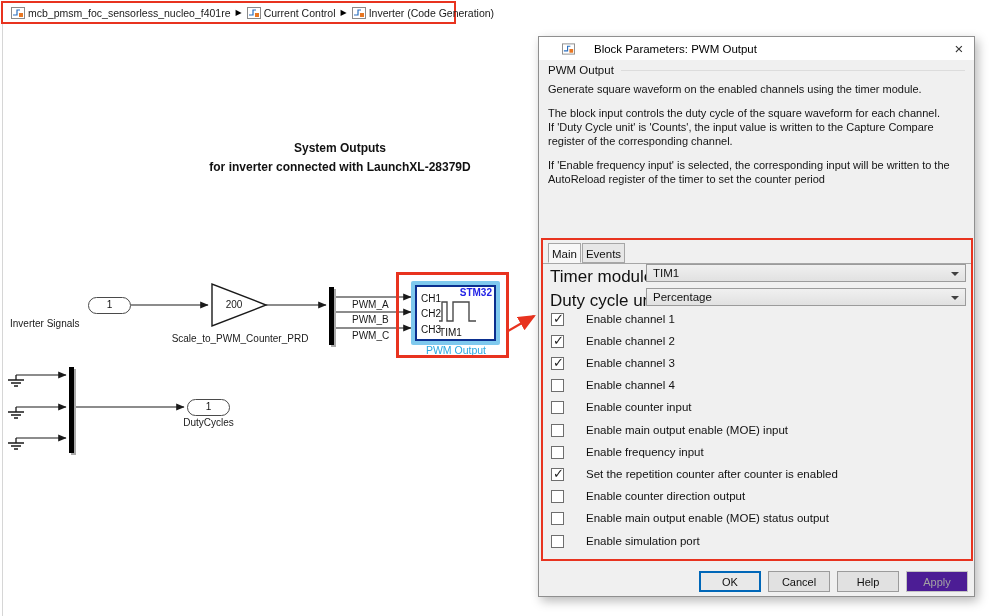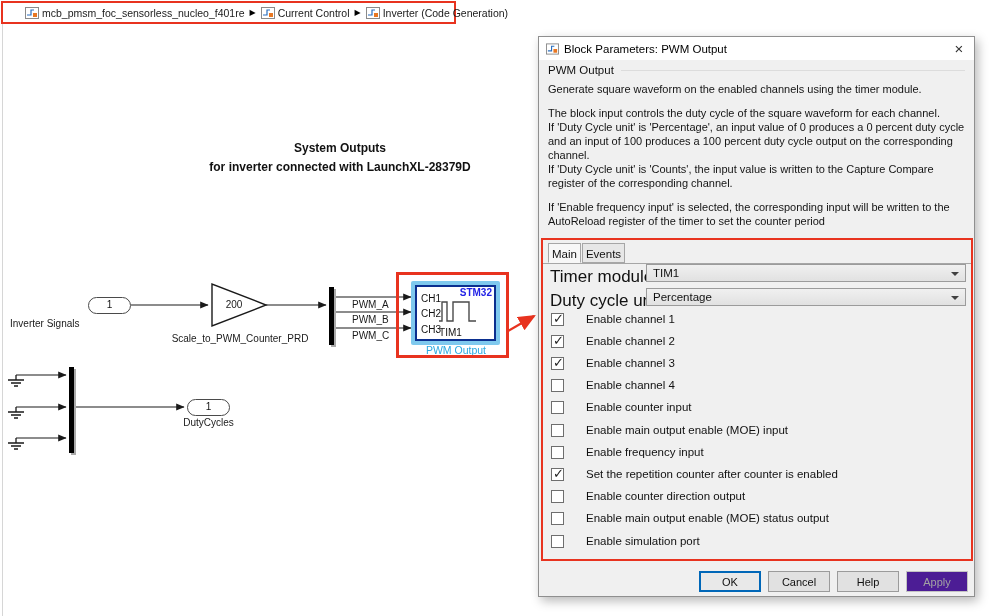--- a/index.html
+++ b/index.html
@@ -5,21 +5,21 @@
   html,body{margin:0;padding:0}
   body{position:relative;width:990px;height:616px;background:#fff;overflow:hidden;
        font-family:"Liberation Sans","DejaVu Sans",sans-serif;color:#111}
 
   
   #win-edge{position:absolute;left:2px;top:24px;bottom:0;width:1px;background:#d6d6d6}
 
   
   #breadcrumb{position:absolute;left:1px;top:1px;width:455px;height:23px;box-sizing:border-box;
     border:2.5px solid var(--annotation-red);background:#fff;display:flex;align-items:center;
-    padding-left:22px;z-index:5;white-space:nowrap}
+    padding-left:8px;z-index:5;white-space:nowrap}
   .bc-item{display:flex;align-items:center;gap:3px;font-size:10.5px;color:#1a1a1a}
   .bc-sep{font-size:8px;margin:0 5px;color:#000}
 
   
   #wires{position:absolute;left:0;top:0;z-index:1}
   #model-title{position:absolute;left:145px;top:139px;width:390px;text-align:center;
     font-weight:bold;font-size:12px;line-height:19px;color:#111;z-index:2}
   .port-oval{position:absolute;box-sizing:border-box;border:1.3px solid #4a4a4a;border-radius:9px;
     background:#fff;text-align:center;font-size:10px;line-height:14px;z-index:2}
   #inport{left:88px;top:297px;width:43px;height:17px}
@@ -41,21 +41,21 @@
   #pwm-wave{position:absolute;left:21px;top:9px}
   #pwm-timer{position:absolute;left:6px;right:16px;bottom:1px;text-align:center;font-size:10px}
   #pwm-name{position:absolute;left:406px;top:344px;width:100px;text-align:center;font-size:10.5px;
     color:var(--pwm-label-blue);z-index:3}
   #pwm-redbox{position:absolute;left:396px;top:272px;width:113px;height:86px;
     border:3px solid var(--annotation-red);box-sizing:border-box;z-index:4}
 
   
   #dialog{position:absolute;left:538px;top:36px;width:437px;height:561px;background:#f0f0f0;
     border:1px solid #8f8f8f;box-sizing:border-box;box-shadow:3px 4px 10px rgba(0,0,0,.28);z-index:10}
-  .dlg-titlebar{height:23px;background:#fff;display:flex;align-items:center;padding-left:7px;gap:5px}
+  .dlg-titlebar{height:23px;background:#fff;display:flex;align-items:center;padding-left:23px;gap:19px}
   .dlg-title{font-size:11.5px;color:#000;flex:1}
   .dlg-close{width:30px;height:23px;display:flex;align-items:center;justify-content:center;
     font-size:15px;color:#333;cursor:default}
   .dlg-group{position:absolute;left:9px;right:9px;top:27px;display:flex;align-items:center;gap:7px;
     font-size:11.5px;color:#111}
   .dlg-group::after{content:"";flex:1;border-top:1px solid #dcdcdc}
   .dlg-desc{position:absolute;left:9px;top:45px;width:421px;height:153px;font-size:11px;
     line-height:14px;color:#141414;overflow:hidden}
   .dgap{height:10px}
 
@@ -211,21 +211,20 @@
     <span class="dlg-title">Block Parameters: PWM Output</span>
     <span class="dlg-close">×</span>
   </div>
 
   <div class="dlg-group">PWM Output</div>
 
   <div class="dlg-desc">
     <div>Generate square waveform on the enabled channels using the timer module.</div>
     <div class="dgap"></div>
     <div>The block input controls the duty cycle of the square waveform for each channel.</div>
-    <div>If 'Duty Cycle unit' is 'Percentage', an input value of 0 produces a 0 percent duty cycle and an input of 100 produces a 100 percent duty cycle output on the corresponding channel.</div>
     <div>If 'Duty Cycle unit' is 'Counts', the input value is written to the Capture Compare register of the corresponding channel.</div>
     <div class="dgap"></div>
     <div>If 'Enable frequency input' is selected, the corresponding input will be written to the AutoReload register of the timer to set the counter period</div>
   </div>
 
   <div id="param-redbox">
     <div class="tabs">
       <div class="tab active">Main</div>
       <div class="tab">Events</div>
     </div>

